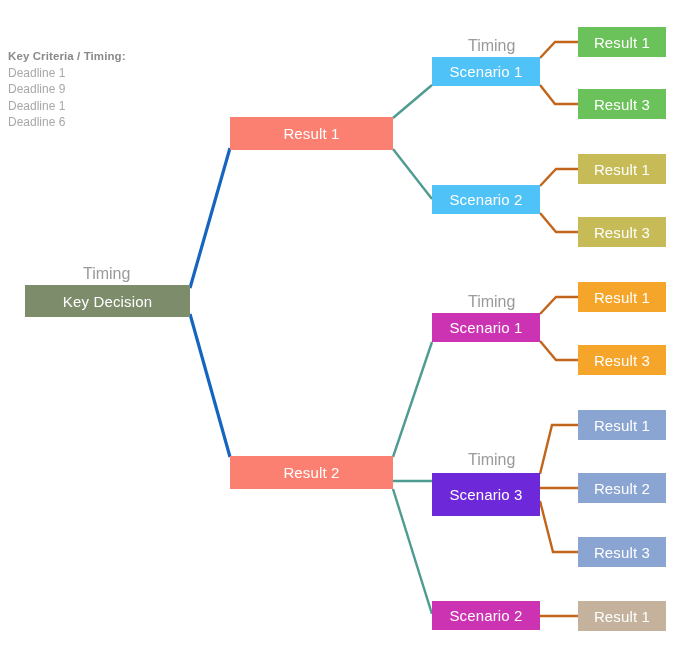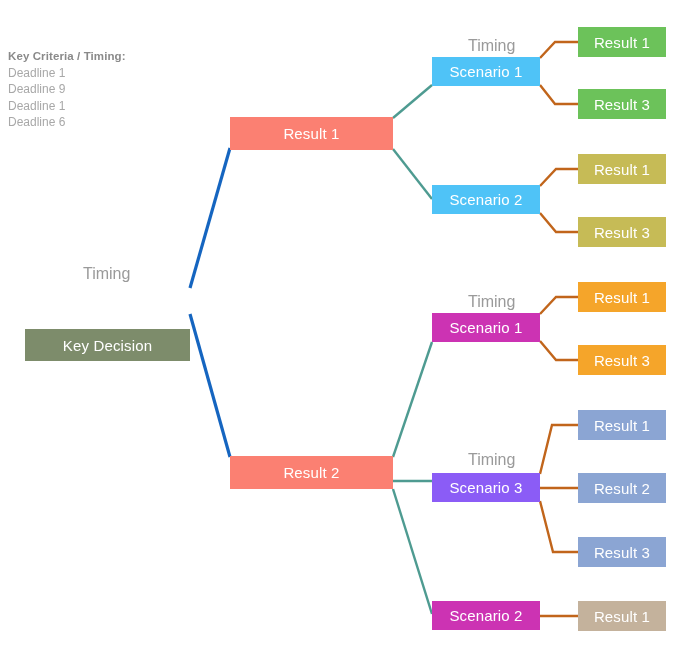--- a/index.html
+++ b/index.html
@@ -103,39 +103,39 @@
     <div class="legend-item">Deadline 6</div>
   </div>
 
   <div id="timing-layer">
       <div class="timing-label" style="left: 83px; top: 265px; color: rgb(154, 154, 154);">Timing</div>
       <div class="timing-label" style="left: 468px; top: 37px; color: rgb(154, 154, 154);">Timing</div>
       <div class="timing-label" style="left: 468px; top: 293px; color: rgb(154, 154, 154);">Timing</div>
       <div class="timing-label" style="left: 468px; top: 451px; color: rgb(154, 154, 154);">Timing</div>
     </div>
   <div id="node-layer">
-      <div class="node" style="left: 25px; top: 285px; width: 165px; height: 32px; background: rgb(125, 140, 107); margin-top: 44px;">
+      <div class="node" style="left: 25px; top: 285px; width: 165px; height: 32px; background: rgb(125, 140, 107);">
         <span class="node-label">Key Decision</span>
       </div>
       <div class="node" style="left: 230px; top: 117px; width: 163px; height: 33px; background: rgb(251, 128, 114);">
         <span class="node-label">Result 1</span>
       </div>
       <div class="node" style="left: 230px; top: 456px; width: 163px; height: 33px; background: rgb(251, 128, 114);">
         <span class="node-label">Result 2</span>
       </div>
       <div class="node" style="left: 432px; top: 57px; width: 108px; height: 29px; background: rgb(79, 195, 247);">
         <span class="node-label">Scenario 1</span>
       </div>
       <div class="node" style="left: 432px; top: 185px; width: 108px; height: 29px; background: rgb(79, 195, 247);">
         <span class="node-label">Scenario 2</span>
       </div>
       <div class="node" style="left: 432px; top: 313px; width: 108px; height: 29px; background: rgb(204, 51, 179);">
         <span class="node-label">Scenario 1</span>
       </div>
-      <div class="node" style="left: 432px; top: 473px; width: 108px; height: 29px; background: #8b5cf6;">
+      <div class="node" style="left: 432px; top: 473px; width: 108px; height: 43px; background: #6d28d9;">
         <span class="node-label">Scenario 3</span>
       </div>
       <div class="node" style="left: 432px; top: 601px; width: 108px; height: 29px; background: rgb(204, 51, 179);">
         <span class="node-label">Scenario 2</span>
       </div>
       <div class="node" style="left: 578px; top: 27px; width: 88px; height: 30px; background: rgb(108, 194, 90);">
         <span class="node-label">Result 1</span>
       </div>
       <div class="node" style="left: 578px; top: 89px; width: 88px; height: 30px; background: rgb(108, 194, 90);">
         <span class="node-label">Result 3</span>

